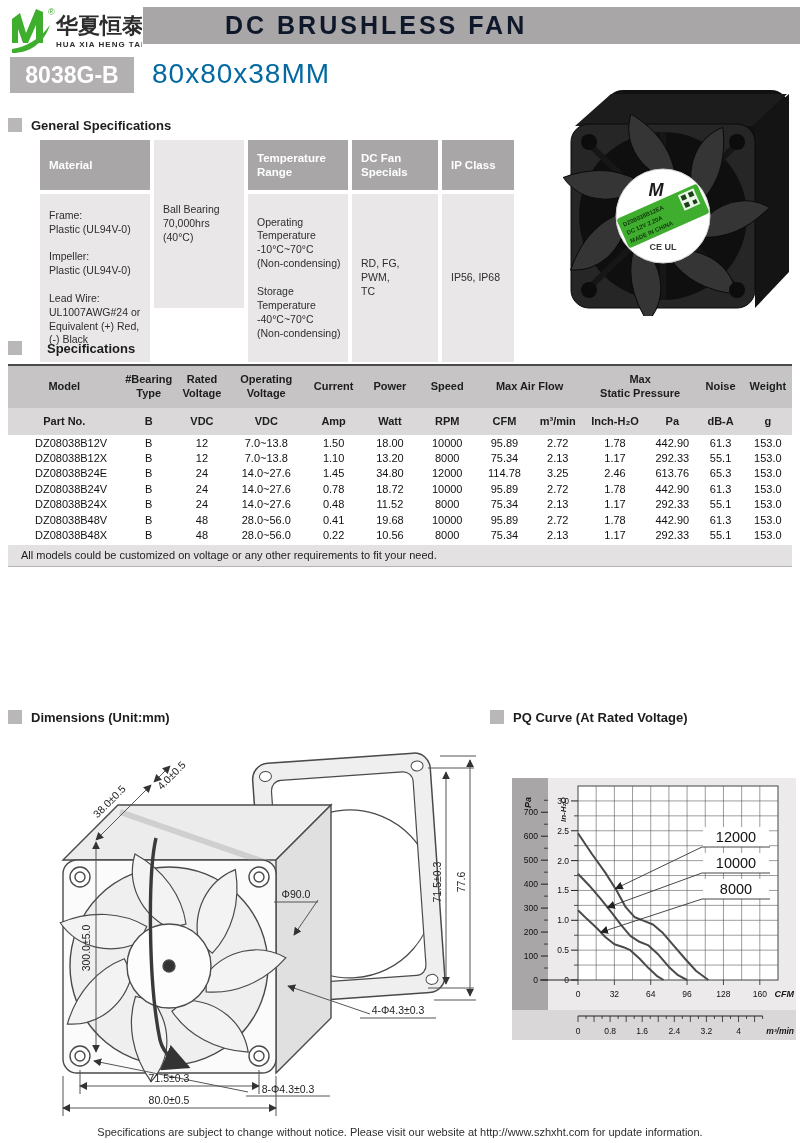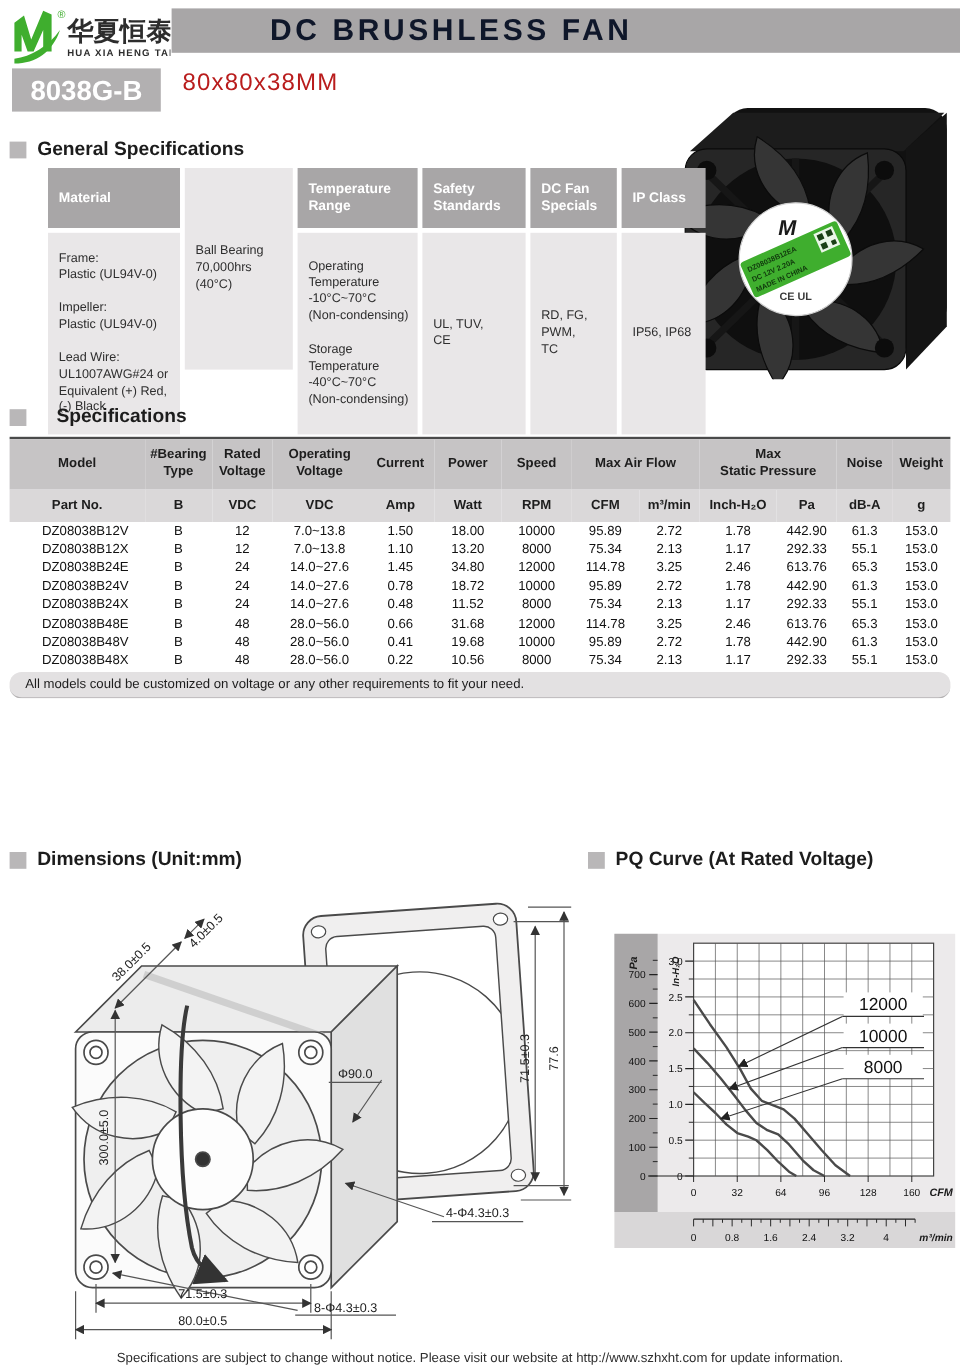--- a/index.html
+++ b/index.html
@@ -7,26 +7,26 @@
         font-family:"Liberation Sans","DejaVu Sans",sans-serif;color:#222;}
   .pre{white-space:pre-line;}
 
   
   .logo{position:absolute;left:10px;top:3px;width:132px;height:54px;}
   .banner{position:absolute;left:143px;top:7px;width:657px;height:37px;background:#a8a6a7;
           color:#0f172a;font-size:25px;font-weight:bold;letter-spacing:3px;line-height:37px;
           padding-left:82px;box-sizing:border-box;}
   .model-box{position:absolute;left:10px;top:57px;width:124px;height:36px;background:#b2b0b1;
              color:#fff;font-size:23px;font-weight:bold;text-align:center;line-height:36px;}
-  .size-text{position:absolute;left:152px;top:58px;font-size:20px;color:#b91c1c;letter-spacing:1px;}
+  .size-text{position:absolute;left:152px;top:58px;font-size:28px;color:#0369a1;letter-spacing:1px;}
 
   
   .sec-title{position:absolute;display:flex;align-items:center;height:16px;}
   .sec-sq{width:14px;height:14px;background:#b9b7b8;margin-right:9px;}
-  .sec-txt{font-size:16px;font-weight:bold;color:#1c1c1c;}
+  .sec-txt{font-size:13px;font-weight:bold;color:#1c1c1c;}
 
   
   .gen-table{position:absolute;left:8px;top:140px;width:548px;display:flex;gap:4px;padding-left:32px;}
   .gen-col{display:flex;flex-direction:column;gap:4px;}
   .gen-col:nth-child(1){width:110px;}
   .gen-col:nth-child(2){width:90px;}
   .gen-col:nth-child(3){width:100px;}
   .gen-col:nth-child(4){width:86px;}
   .gen-col:nth-child(5){width:72px;}
   .gen-col:nth-child(6){width:70px;}
@@ -37,21 +37,21 @@
 
   
   .spec-wrap{position:absolute;left:8px;top:364px;width:784px;border-top:2px solid #4a4a4a;}
   table.spec{width:100%;border-collapse:collapse;table-layout:fixed;}
   table.spec th{font-weight:bold;font-size:11px;color:#1d1d1d;text-align:center;vertical-align:middle;line-height:1.25;}
   table.spec tr.h1 th{background:#c6c4c5;height:40px;}
   table.spec tr.h2 th{background:#dad8d9;height:25px;font-weight:bold;}
   table.spec td{font-size:11px;color:#111;text-align:center;height:15.4px;padding:0;}
   table.spec td:first-child{text-align:left;padding-left:27px;}
   .spec-note{background:#e3e1e2;border-bottom:1px solid #b4b2b3;font-size:11px;color:#1d1d1d;
-             padding:4px 0 5px 13px;margin-top:2px;border-radius:10px;}
+             padding:4px 0 5px 13px;margin-top:2px;}
 
   
   .dims-svg{position:absolute;left:8px;top:742px;}
   .pq-box{position:absolute;left:506px;top:778px;}
   svg text{font-family:"Liberation Sans","DejaVu Sans",sans-serif;}
 
   
   .footer{position:absolute;left:0;top:1126px;width:100%;text-align:center;
           font-size:11px;color:#2e2e2e;}
 </style>
@@ -143,26 +143,20 @@
 Range</div>
         <div class="gen-b pre">Operating
 Temperature
 -10°C~70°C
 (Non-condensing)
 
 Storage
 Temperature
 -40°C~70°C
 (Non-condensing)</div>
-      </div>
-    <div class="gen-col">
-        <div class="gen-h pre">Safety
-Standards</div>
-        <div class="gen-b pre">UL, TUV,
-CE</div>
       </div>
     <div class="gen-col">
         <div class="gen-h pre">DC Fan
 Specials</div>
         <div class="gen-b pre">RD, FG,
 PWM,
 TC</div>
       </div>
     <div class="gen-col">
         <div class="gen-h pre">IP Class</div>
@@ -293,35 +287,20 @@
             <td>24</td>
             <td>14.0~27.6</td>
             <td>0.48</td>
             <td>11.52</td>
             <td>8000</td>
             <td>75.34</td>
             <td>2.13</td>
             <td>1.17</td>
             <td>292.33</td>
             <td>55.1</td>
-            <td>153.0</td>
-          </tr>
-          <tr>
-            <td>DZ08038B48E</td>
-            <td>B</td>
-            <td>48</td>
-            <td>28.0~56.0</td>
-            <td>0.66</td>
-            <td>31.68</td>
-            <td>12000</td>
-            <td>114.78</td>
-            <td>3.25</td>
-            <td>2.46</td>
-            <td>613.76</td>
-            <td>65.3</td>
             <td>153.0</td>
           </tr>
           <tr>
             <td>DZ08038B48V</td>
             <td>B</td>
             <td>48</td>
             <td>28.0~56.0</td>
             <td>0.41</td>
             <td>19.68</td>
             <td>10000</td>

